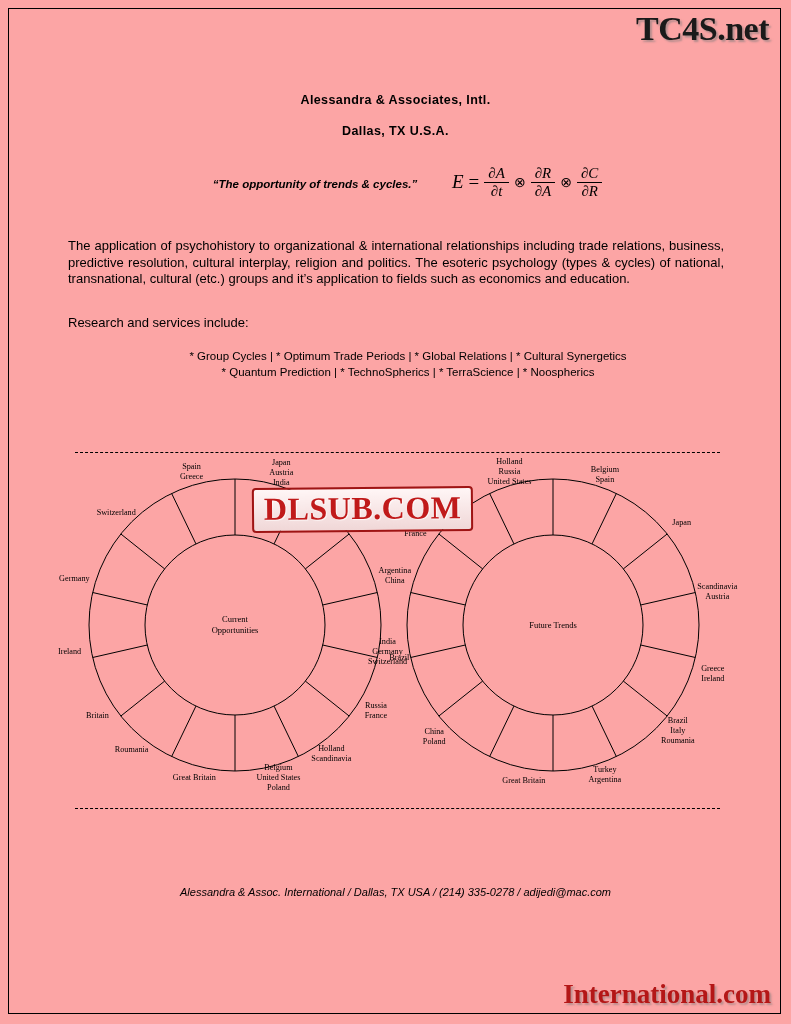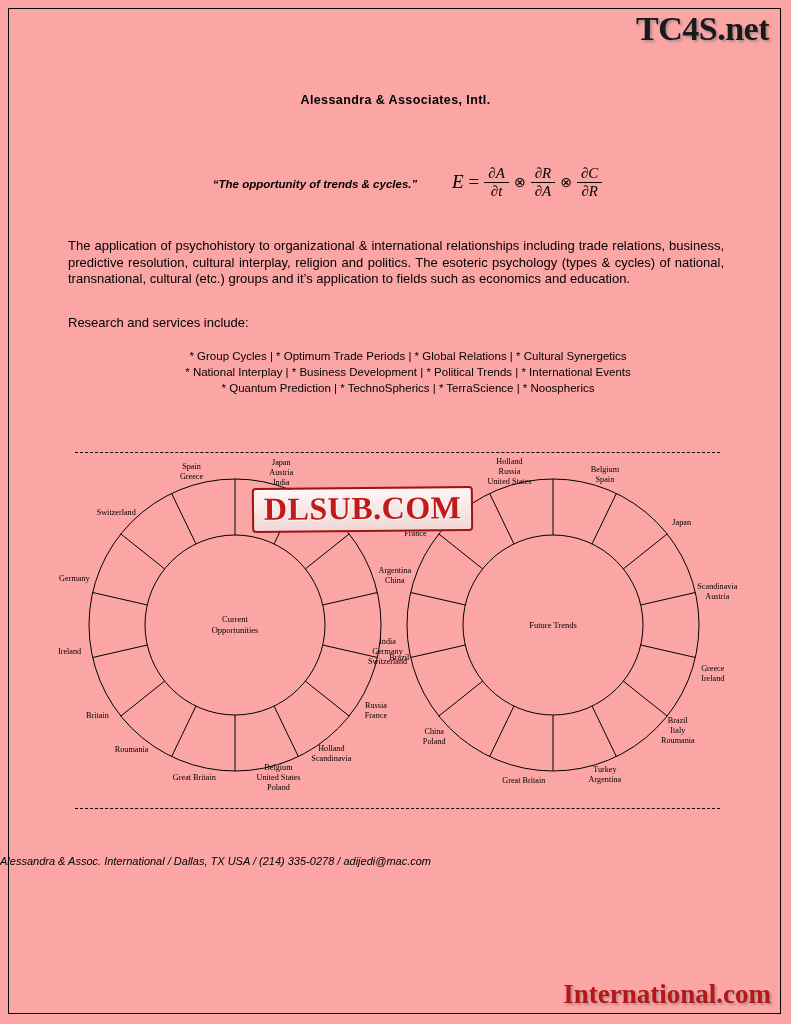--- a/index.html
+++ b/index.html
@@ -173,35 +173,37 @@
     line-height: 10px;
     color: #000;
     white-space: nowrap;
   }
 
   
   .footer {
     position: absolute;
     left: 0;
     right: 0;
-    top: 855px;
+    top: 886px;
+    text-align: center;
     font-style: italic;
     font-size: 11px;
   }
 </style>
 </head>
 <body>
 
 <div class="page">
 
   <div class="page-border"></div>
 
   <div class="wm-top">TC4S.net</div>
 
   <div class="org org-1">Alessandra  &amp;  Associates,  Intl.</div>
+  <div class="org org-2">Dallas, TX  U.S.A.</div>
 
   <div class="tagline">“The opportunity of trends &amp; cycles.”</div>
 
   <div class="formula">
     <span class="italic">E</span>
     <span>=</span>
     <span class="frac">
       <span class="num">∂A</span>
       <span class="den">∂t</span>
     </span>
@@ -215,21 +217,20 @@
       <span class="num">∂C</span>
       <span class="den">∂R</span>
     </span>
   </div>
 
   <div class="para para-main">The  application  of  psychohistory  to  organizational  &amp;  international  relationships  including  trade  relations, business,  predictive  resolution,  cultural  interplay,  religion  and  politics.     The  esoteric  psychology  (types  &amp; cycles)  of  national,  transnational,  cultural  (etc.)  groups  and  it’s  application  to  fields  such  as  economics  and education.</div>
   <div class="para para-research">Research and services include:</div>
 
   <div class="services">
     <div>* Group Cycles  |  * Optimum Trade Periods  |  * Global Relations  |  * Cultural Synergetics</div>
-    <div>* National Interplay  |  * Business Development  |  * Political Trends  |  * International Events</div>
     <div>* Quantum Prediction  |  * TechnoSpherics  |  * TerraScience  |  * Noospherics</div>
   </div>
 
   <div class="rule rule-top"></div>
   <div class="rule rule-bottom"></div>
 
   <div class="wheel-wrap wheel-left">
     <svg width="310" height="310" viewBox="0 0 310 310">
       <circle cx="155" cy="155" r="146" fill="none" stroke="#000" stroke-width="1"></circle>
       <circle cx="155" cy="155" r="90" fill="none" stroke="#000" stroke-width="1"></circle>

